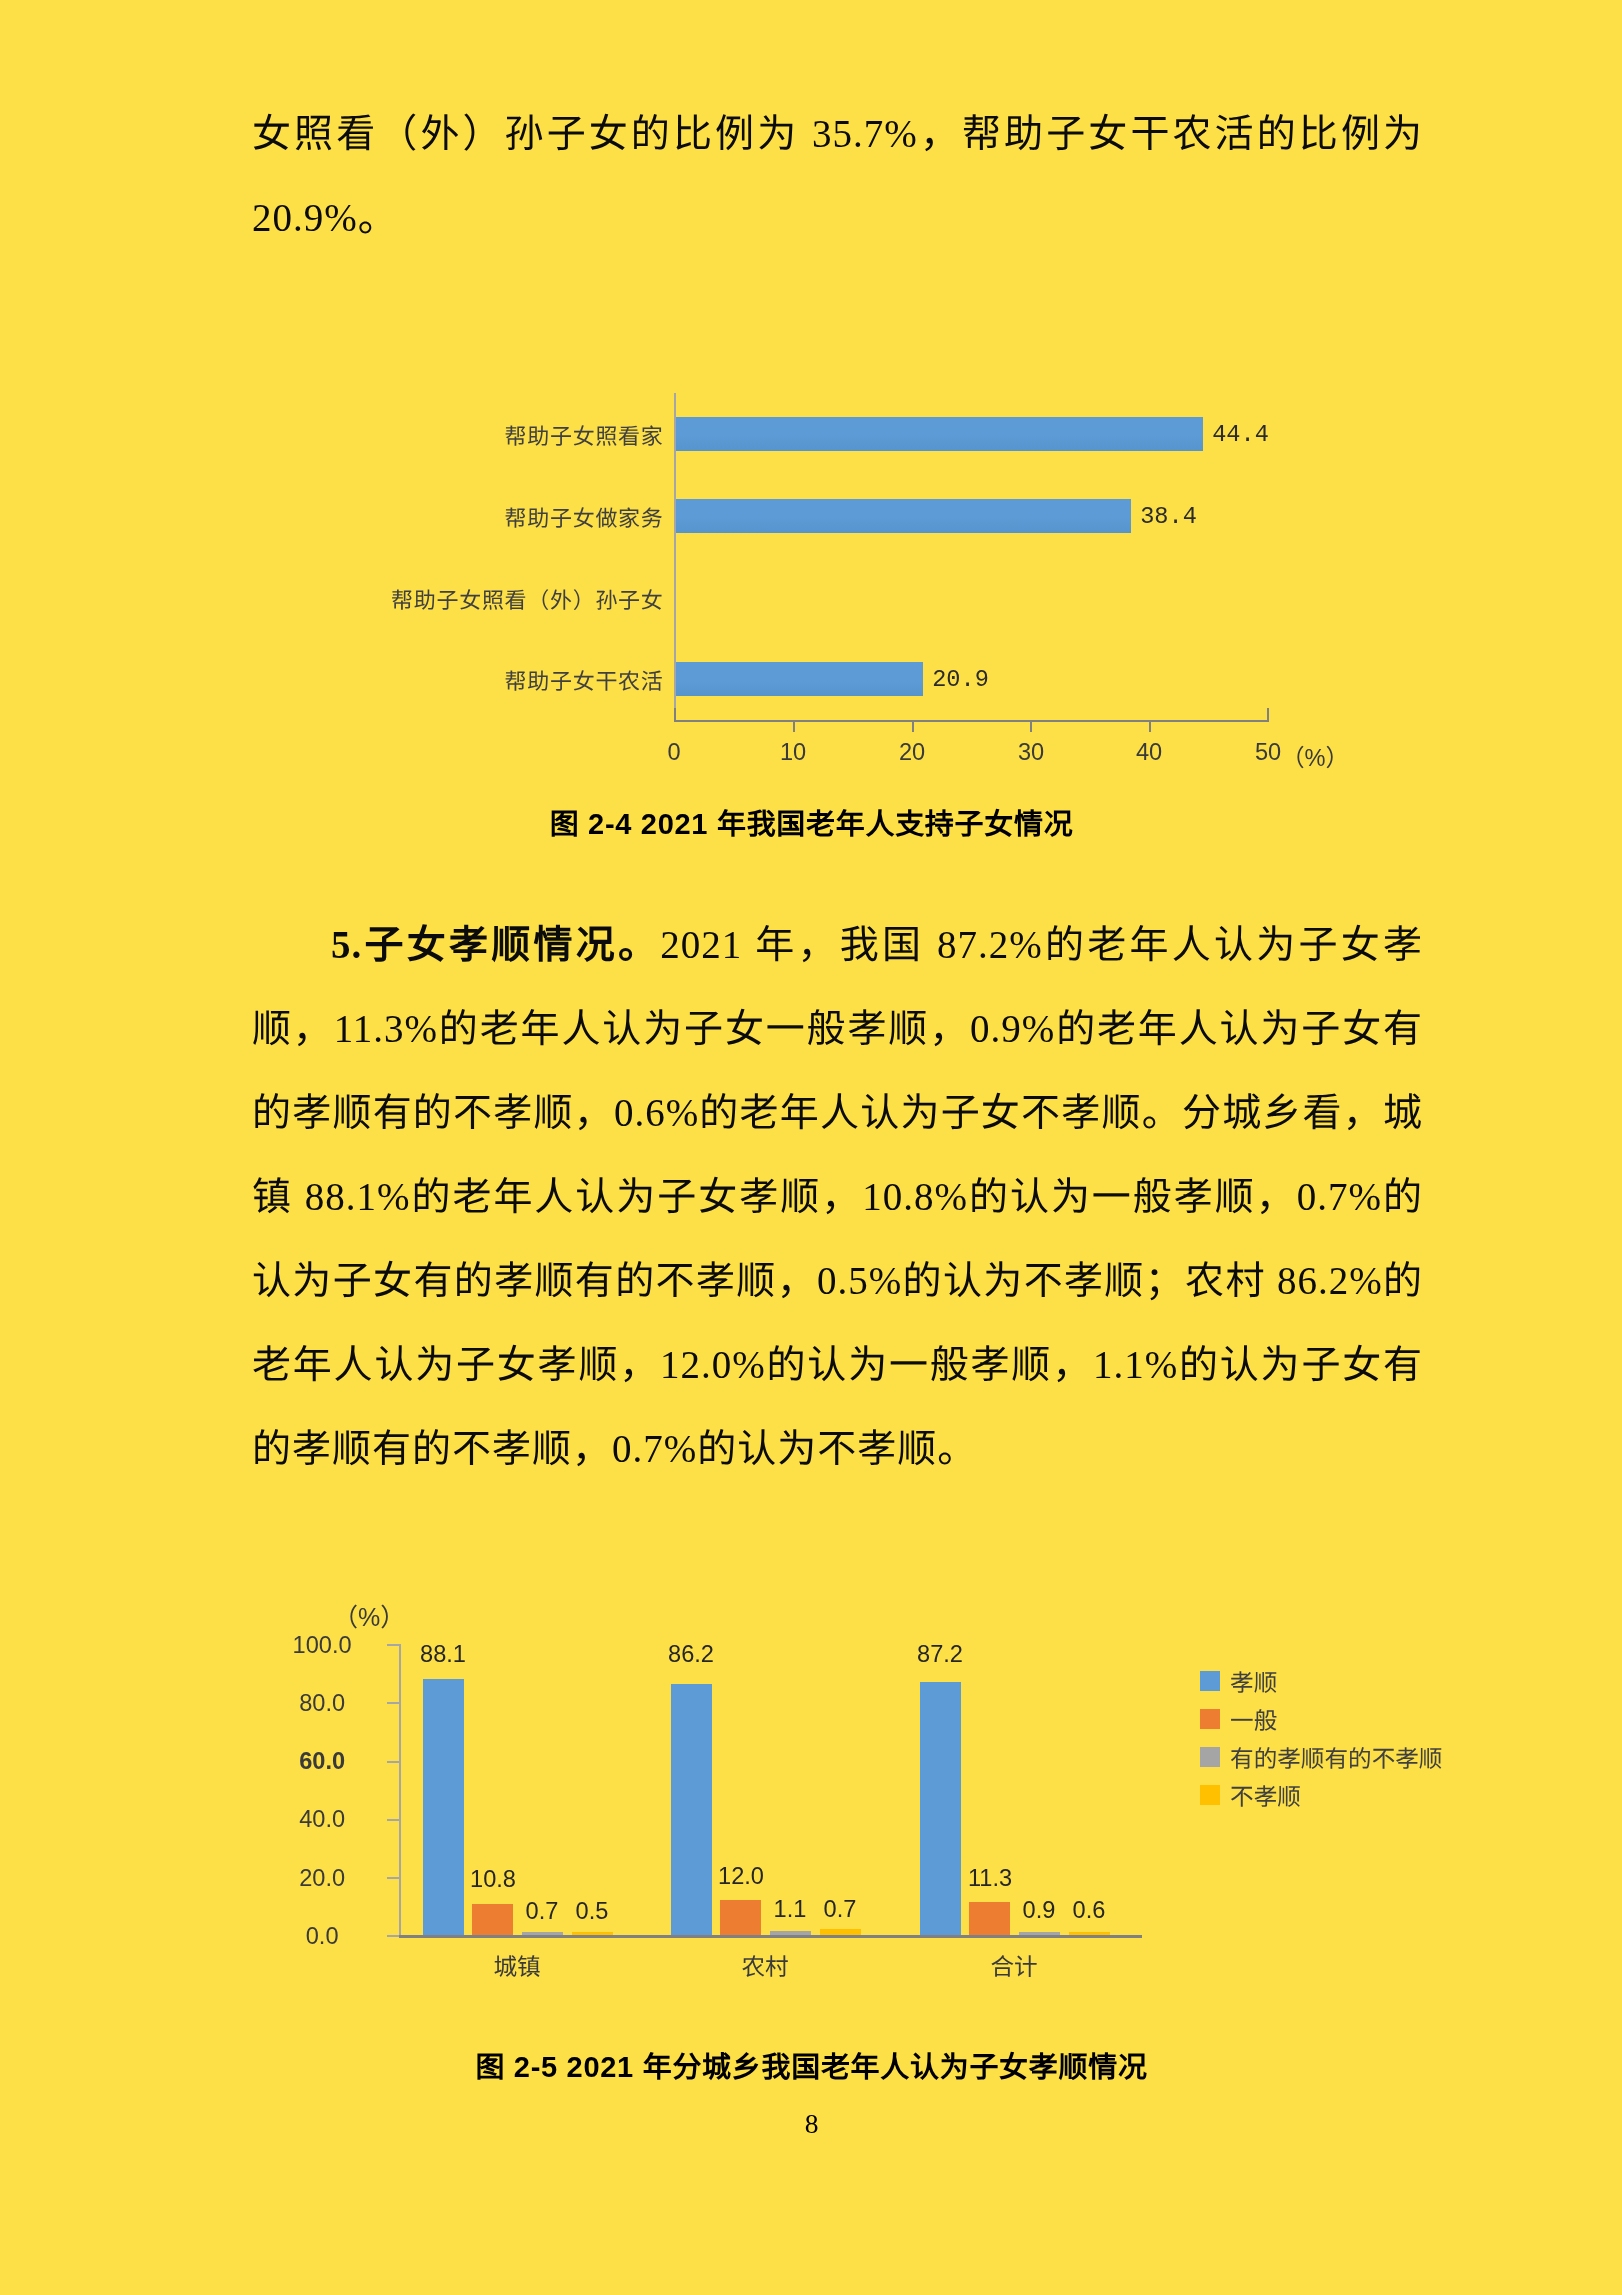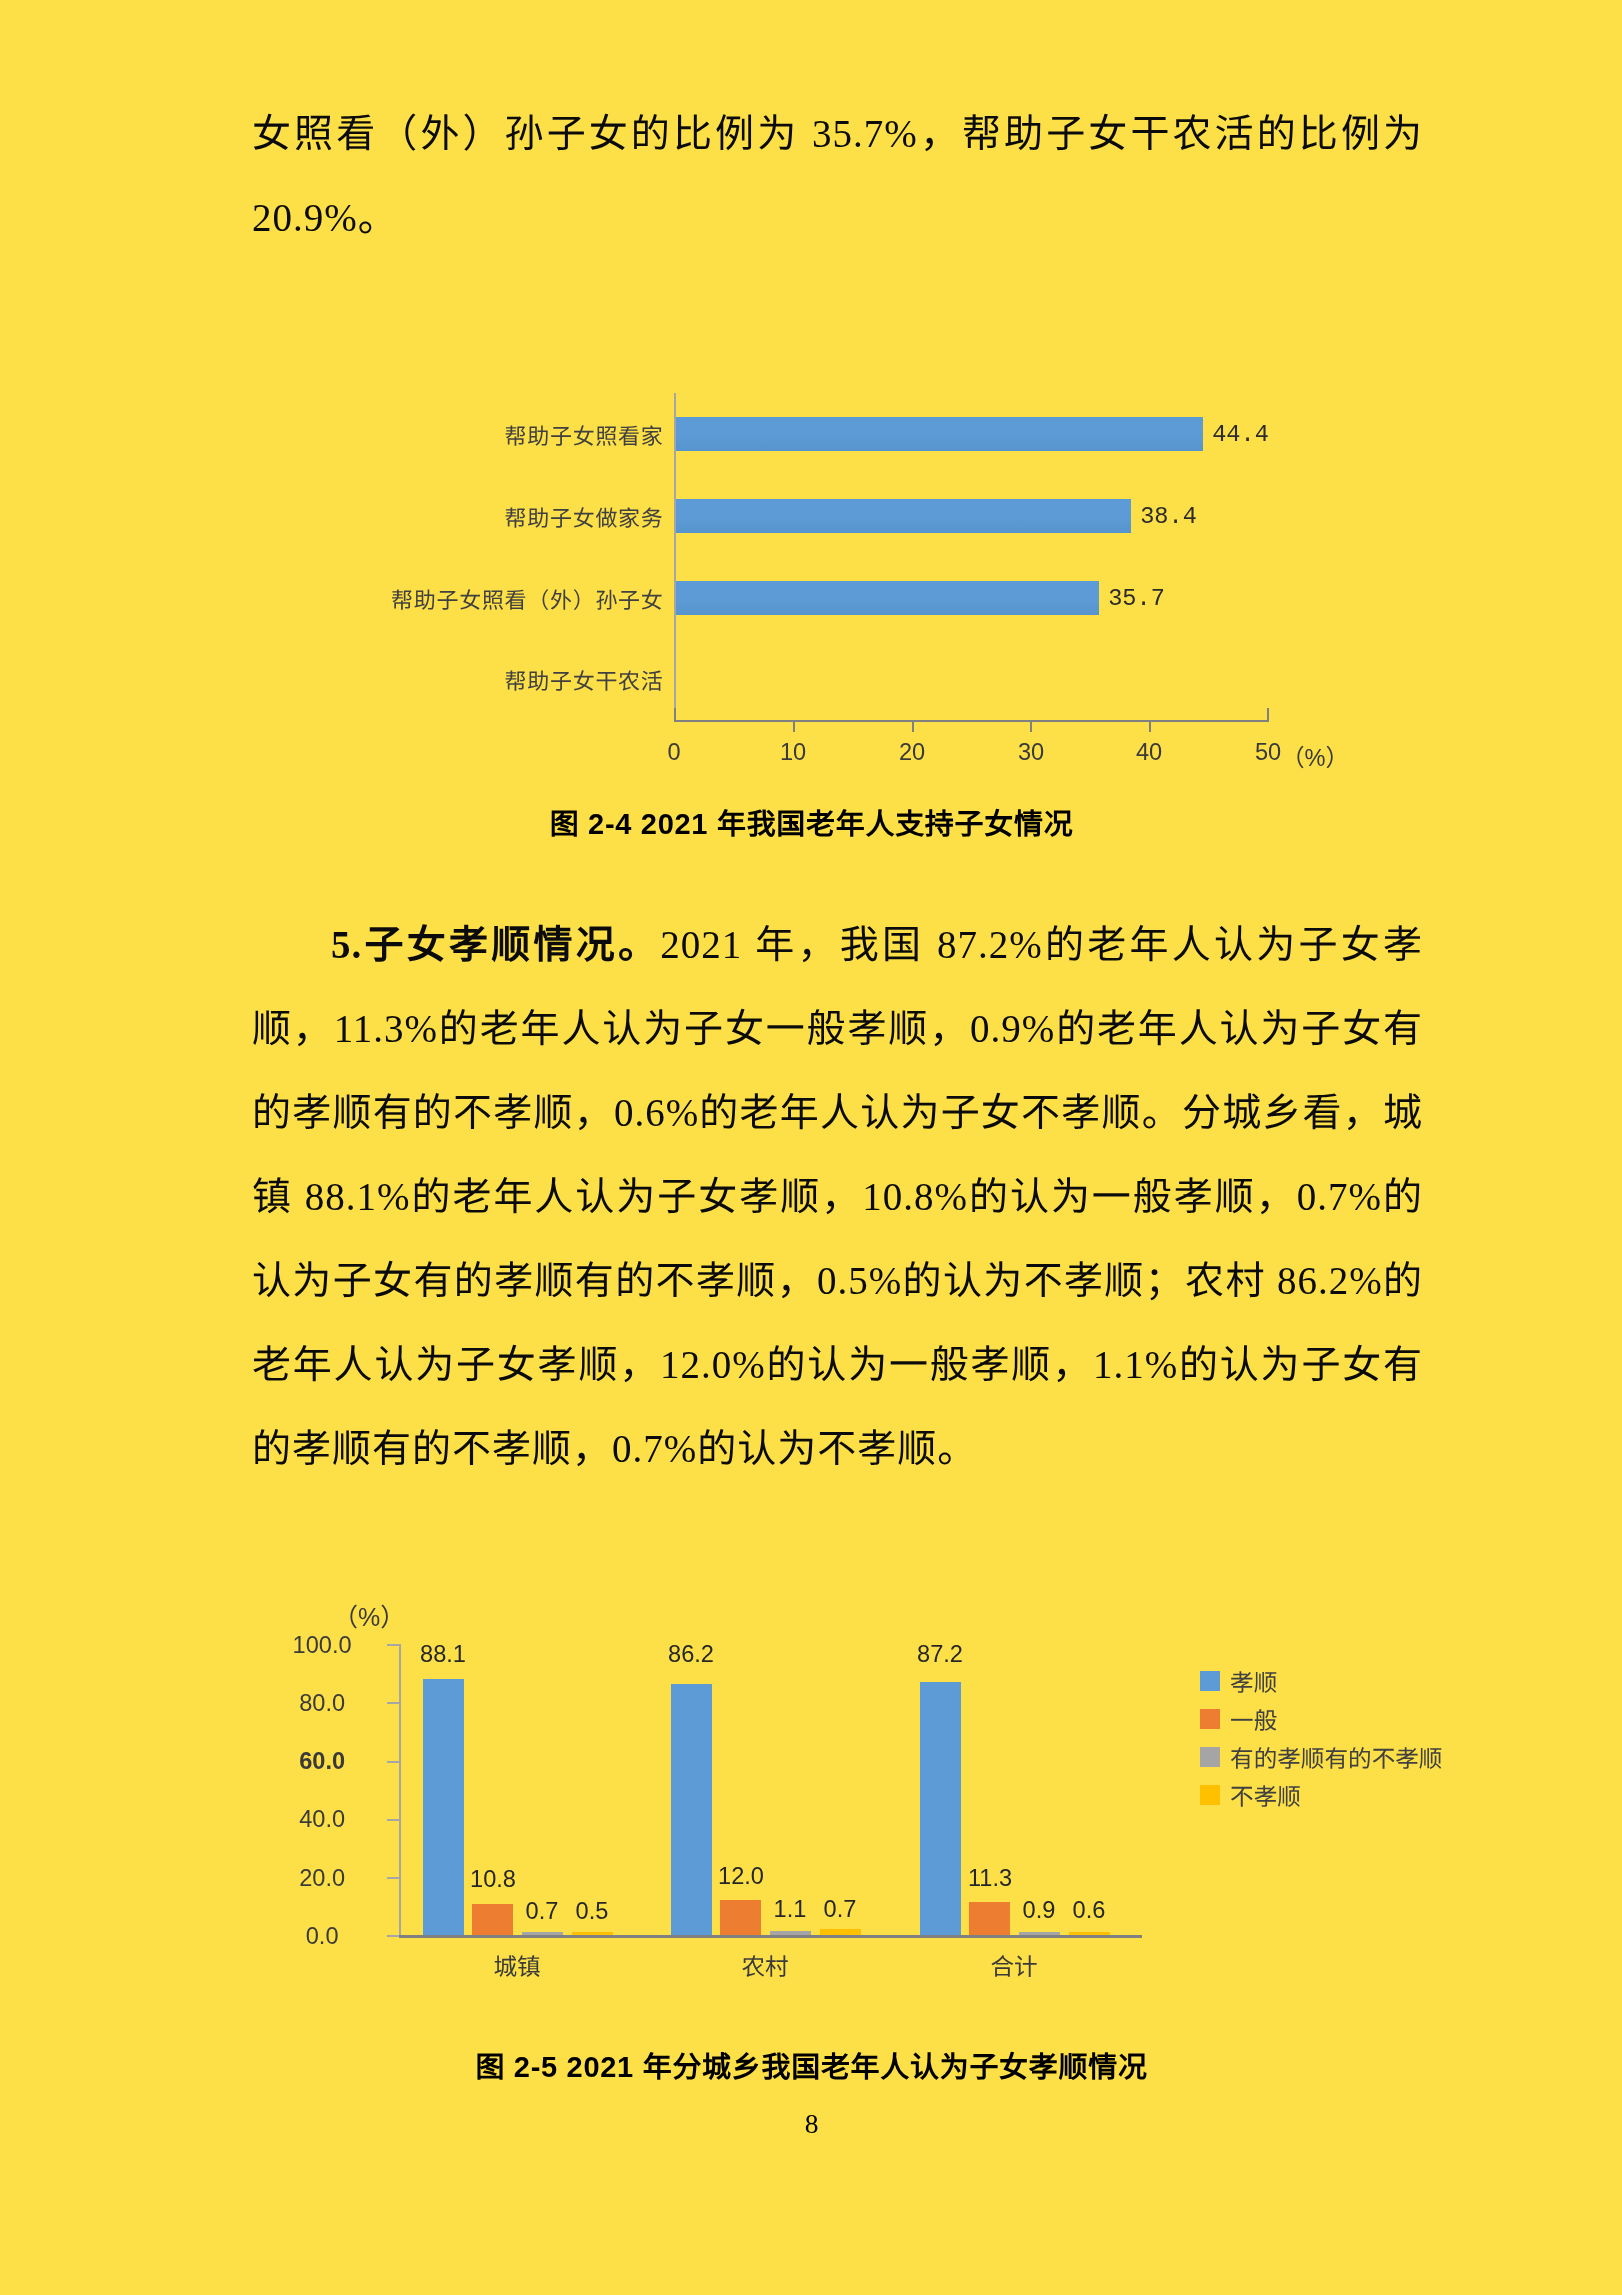--- a/index.html
+++ b/index.html
@@ -293,28 +293,28 @@
       <div class="c24-row" style="top:82px;">
         <div class="c24-cat">帮助子女做家务</div>
         <div class="c24-barwrap">
           <div class="c24-bar" style="width:457px;"></div>
           <div class="c24-val">38.4</div>
         </div>
       </div>
 
       <div class="c24-row" style="top:164px;">
         <div class="c24-cat">帮助子女照看（外）孙子女</div>
-        <div class="c24-barwrap">
-          <div class="c24-bar" style="width:425px;"></div>
-          <div class="c24-val">35.7</div>
-        </div>
       </div>
 
       <div class="c24-row" style="top:245px;">
         <div class="c24-cat">帮助子女干农活</div>
+        <div class="c24-barwrap">
+          <div class="c24-bar" style="width:249px;"></div>
+          <div class="c24-val">20.9</div>
+        </div>
       </div>
 
     </div>
 
     <div id="c24-yaxis"></div>
     <div id="c24-xaxis"></div>
 
     <div class="c24-cap" style="left:393px;"></div>
     <div class="c24-cap" style="left:986px;"></div>
 

